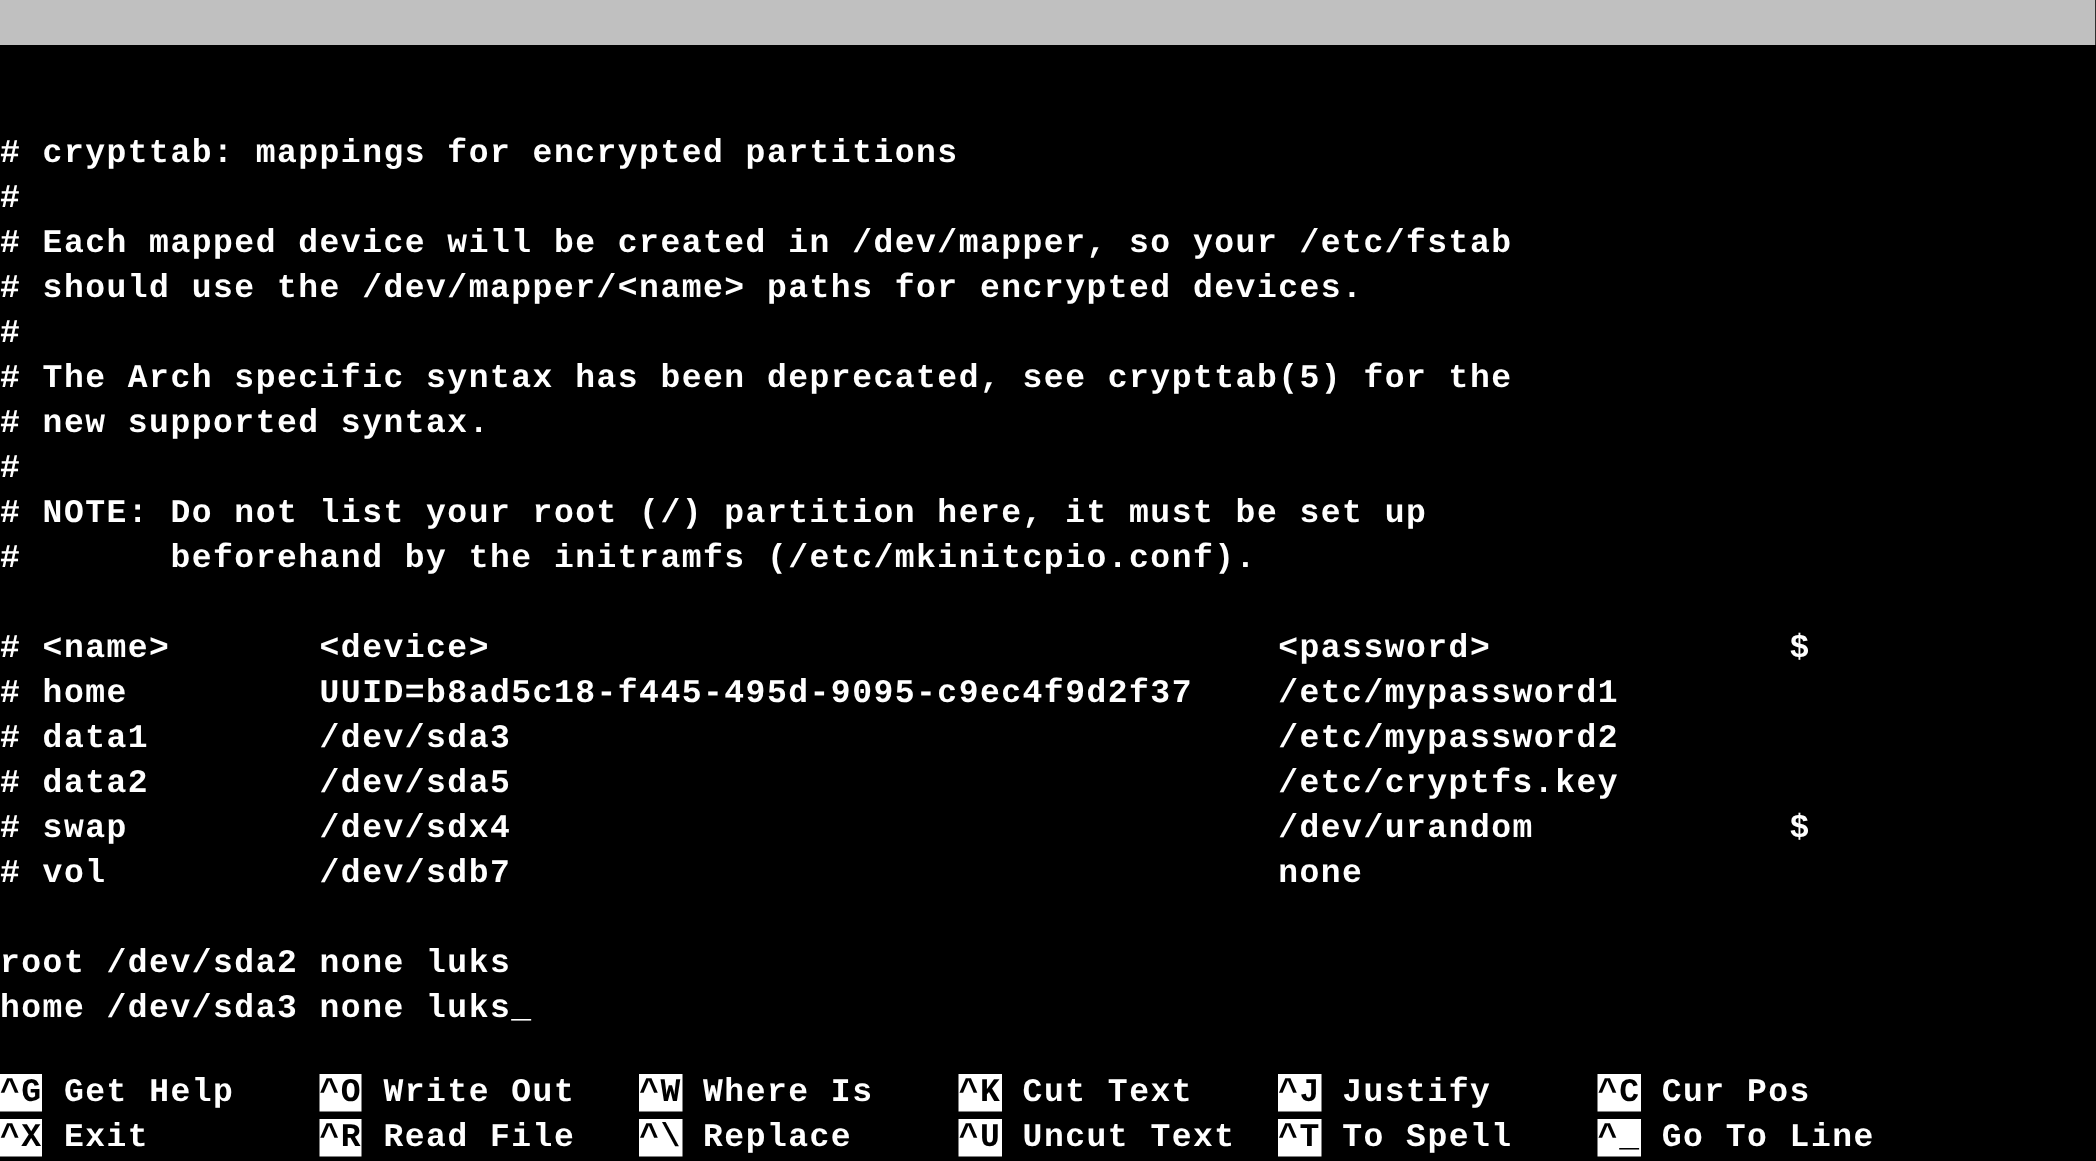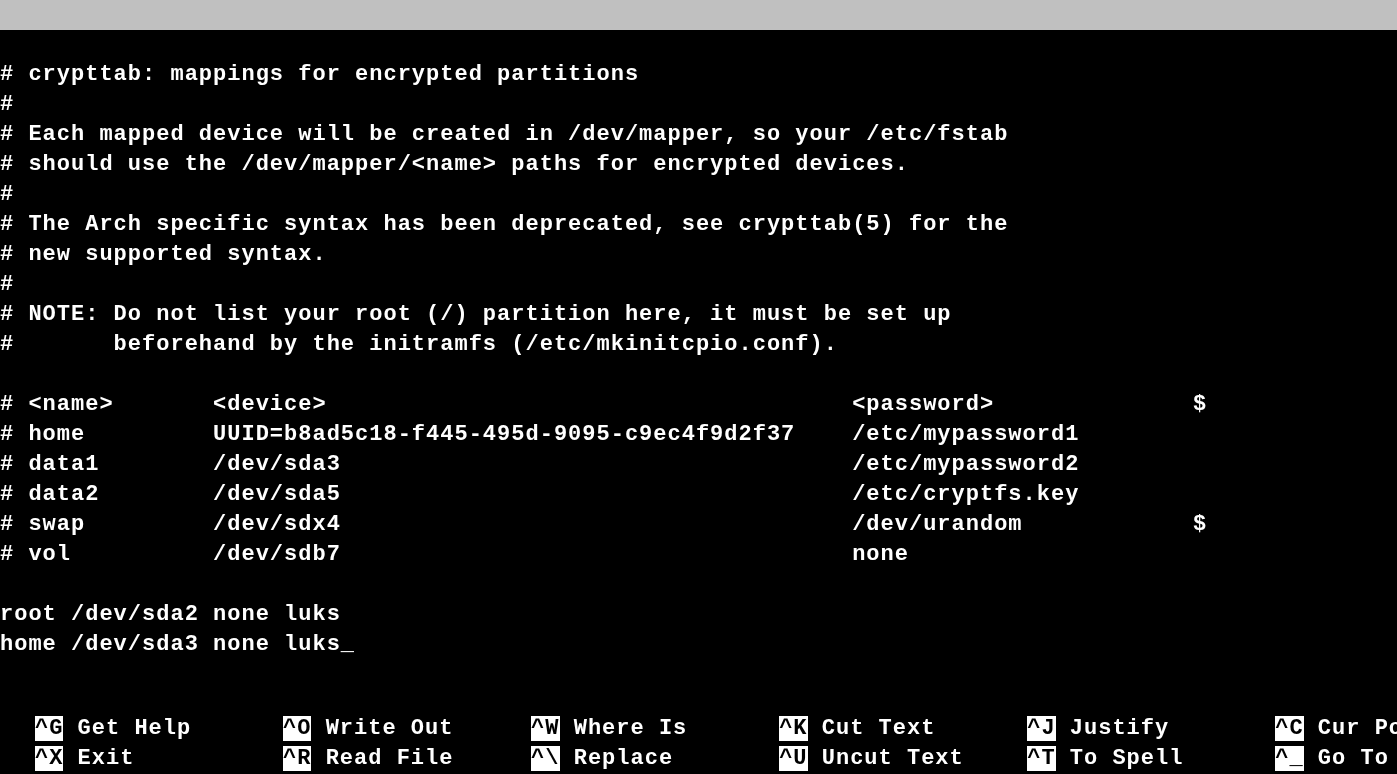--- a/index.html
+++ b/index.html
@@ -17,20 +17,21 @@
     overflow: hidden;
   }
   .header {
     background: #C0C0C0;
     color: #000;
     white-space: pre;
     height: 30px;
   }
   .content {
     white-space: pre;
+    margin-top: 28px;
   }
   .line {
     white-space: pre;
     min-height: 30px;
   }
   .cursor {
     display: inline-block;
     vertical-align: top;
   }
   .shortcuts {
@@ -41,21 +42,20 @@
   }
   .sc-row {
     display: flex;
     flex-direction: row;
     height: 30px;
     white-space: pre;
   }
   .sc-cell {
     display: inline-block;
     white-space: pre;
-    padding-left: 35px;
   }
   .key {
     background: #fff;
     color: #000;
     white-space: pre;
   }
   .label {
     white-space: pre;
   }
 </style>

